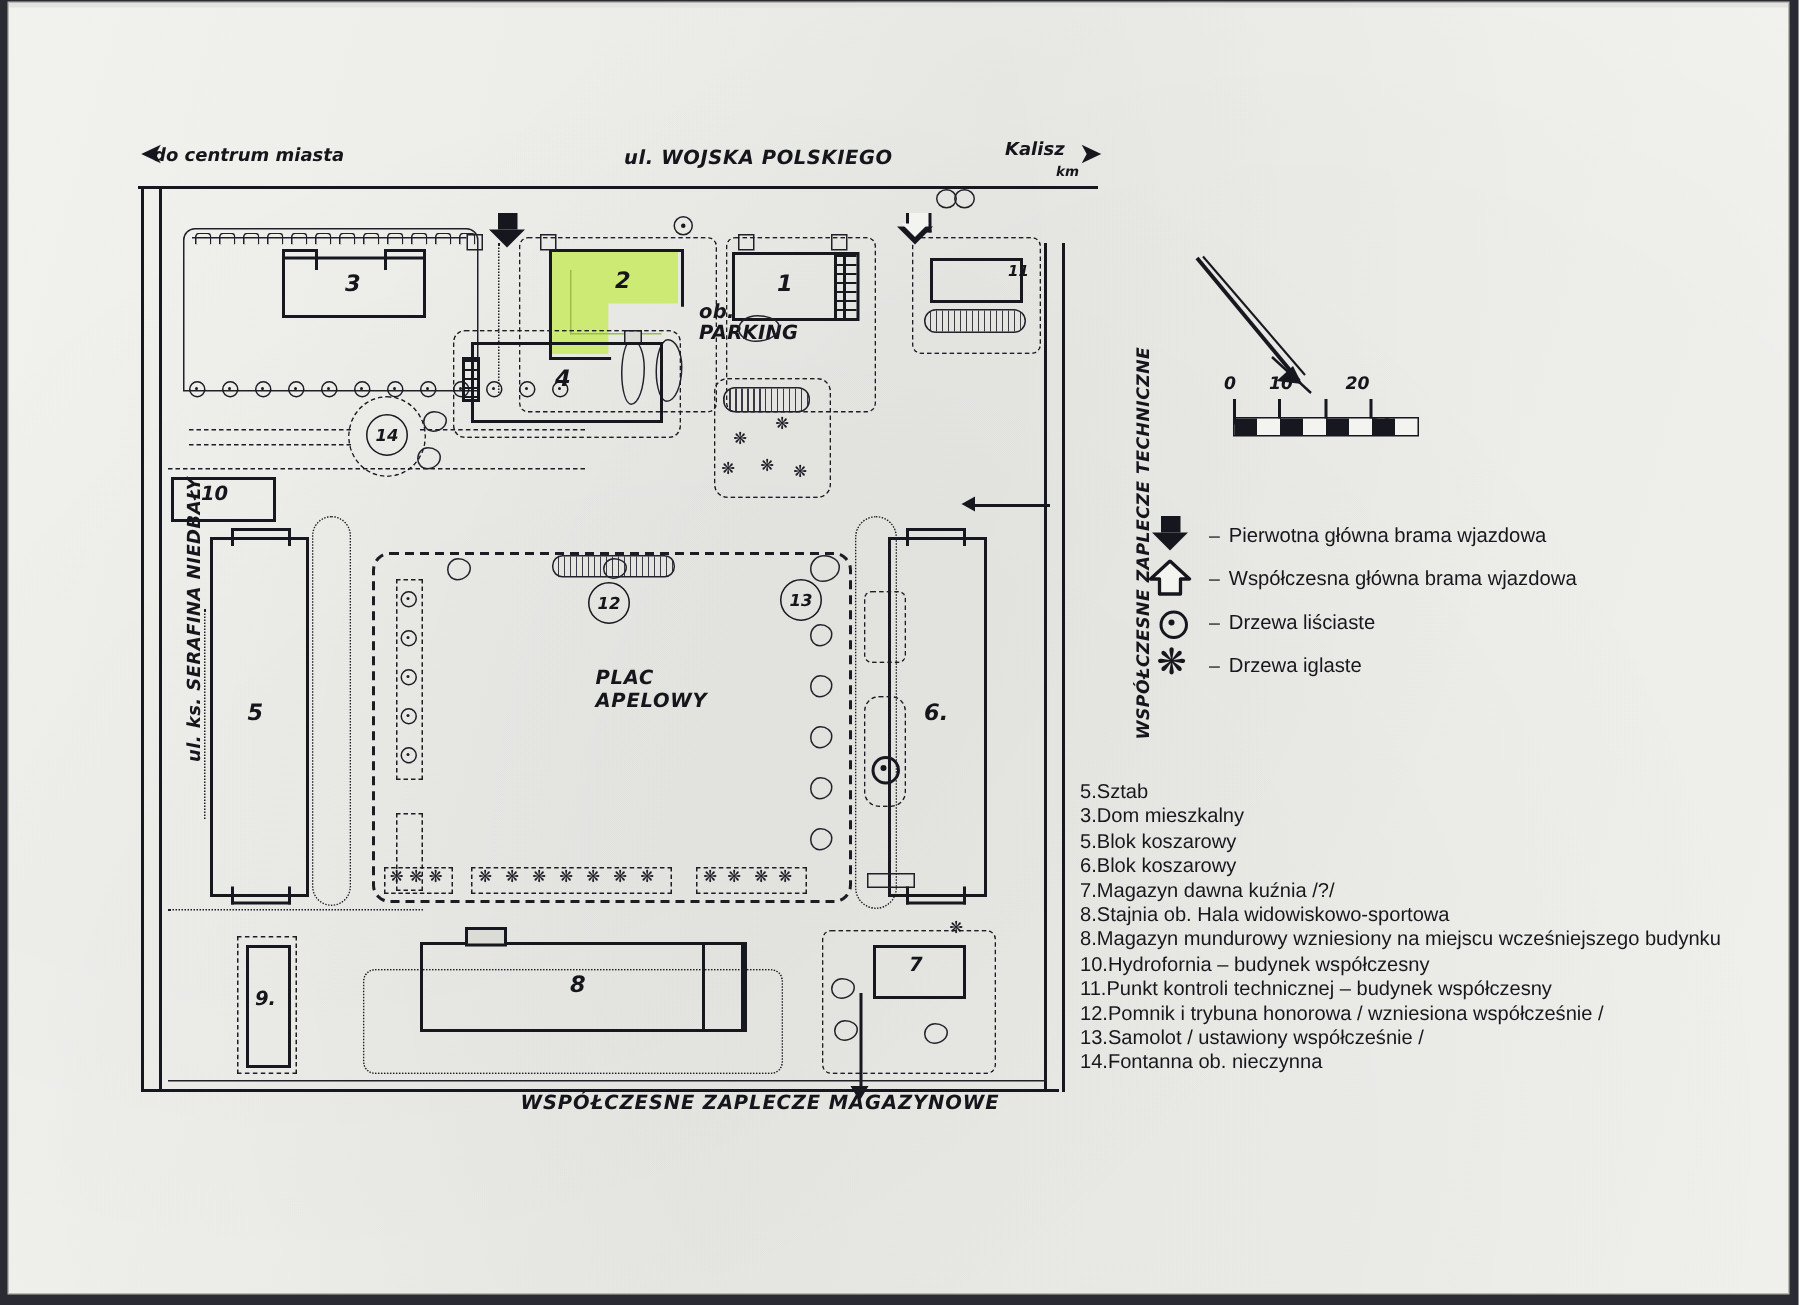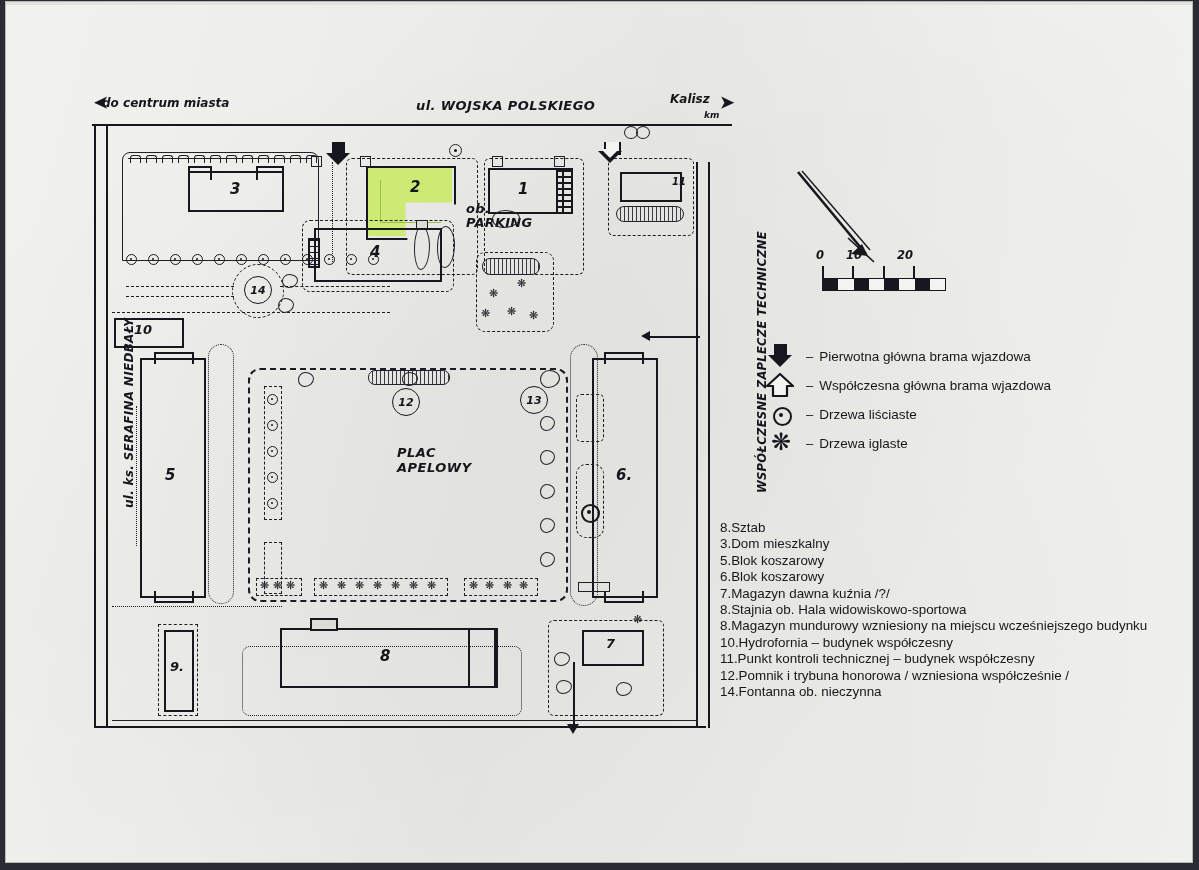--- a/index.html
+++ b/index.html
@@ -143,20 +143,21 @@
 
     <span class="arrow-glyph" id="arr-left" style="transform:scaleX(-1);display:inline-block;">➤</span>
     <span class="lbl hand" id="lbl-centrum">do centrum miasta</span>
     <span class="lbl hand" id="lbl-wojska">ul. WOJSKA  POLSKIEGO</span>
     <span class="lbl hand" id="lbl-kalisz">Kalisz</span>
     <span class="lbl hand" id="lbl-km">km</span>
     <span class="arrow-glyph" id="arr-right">➤</span>
 
     <span class="lbl hand" id="lbl-niedbaly">ul. ks. SERAFINA  NIEDBAŁY</span>
     <span class="lbl hand" id="lbl-zaplecze-tech">WSPÓŁCZESNE  ZAPLECZE  TECHNICZNE</span>
+    <span class="lbl hand" id="lbl-zaplecze-mag">WSPÓŁCZESNE  ZAPLECZE  MAGAZYNOWE</span>
 
     <div class="mline" style="left:481px;top:556px;width:1.6px;height:66px;"></div>
     <div style="position:absolute;left:475px;top:618px;border-left:6px solid transparent;border-right:6px solid transparent;border-top:10px solid #17171f;"></div>
 
     <div class="mline" style="left:556px;top:230px;width:52px;height:1.6px;"></div>
     <div style="position:absolute;left:549px;top:225px;border-top:5.5px solid transparent;border-bottom:5.5px solid transparent;border-right:9px solid #17171f;"></div>
 
     <div class="thin" style="left:30px;top:46px;width:195px;height:107px;border-radius:8px 8px 0 0;"></div>
     <div class="thin" style="left:36px;top:52px;width:183px;height:4px;border:none;border-top:1.3px solid #20202a;"></div>
 
@@ -414,26 +415,27 @@
     <div class="symrow">
       <div class="symbox">
         <span style="position:absolute;left:7px;top:-3px;font-size:24px;line-height:28px;color:#16161e;">❋</span>
       </div>
       <span class="symdash print">–</span>
       <span class="symtext print">Drzewa iglaste</span>
     </div>
   </div>
 
   <div id="legend">
-    <div class="litem print">8.Sztab</div>
+    <div class="litem print">5.Sztab</div>
     <div class="litem print">3.Dom mieszkalny</div>
     <div class="litem print">5.Blok koszarowy</div>
     <div class="litem print">6.Blok koszarowy</div>
     <div class="litem print">7.Magazyn dawna kuźnia /?/</div>
     <div class="litem print">8.Stajnia ob. Hala widowiskowo-sportowa</div>
     <div class="litem print">8.Magazyn mundurowy  wzniesiony na miejscu wcześniejszego budynku</div>
     <div class="litem print">10.Hydrofornia – budynek współczesny</div>
     <div class="litem print">11.Punkt kontroli technicznej – budynek współczesny</div>
     <div class="litem print">12.Pomnik i trybuna honorowa /  wzniesiona współcześnie /</div>
+    <div class="litem print">13.Samolot / ustawiony współcześnie /</div>
     <div class="litem print">14.Fontanna ob. nieczynna</div>
   </div>
 
 </div>
 
 </body></html>

